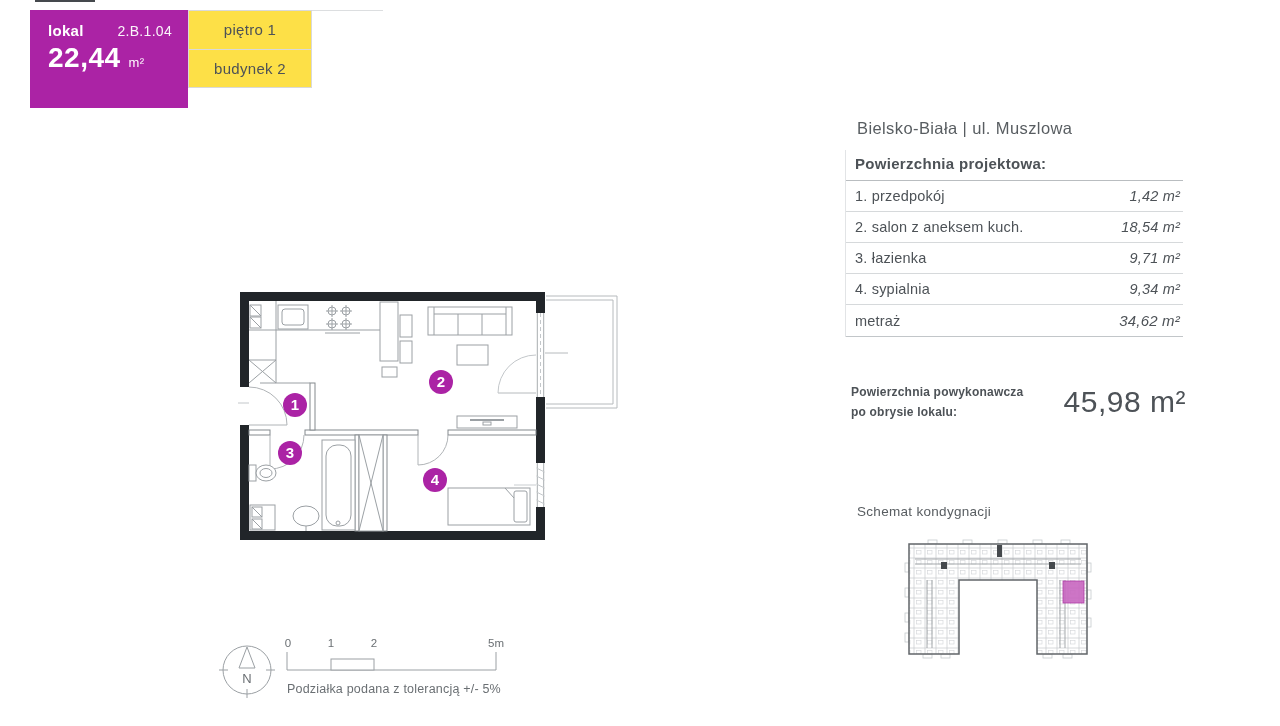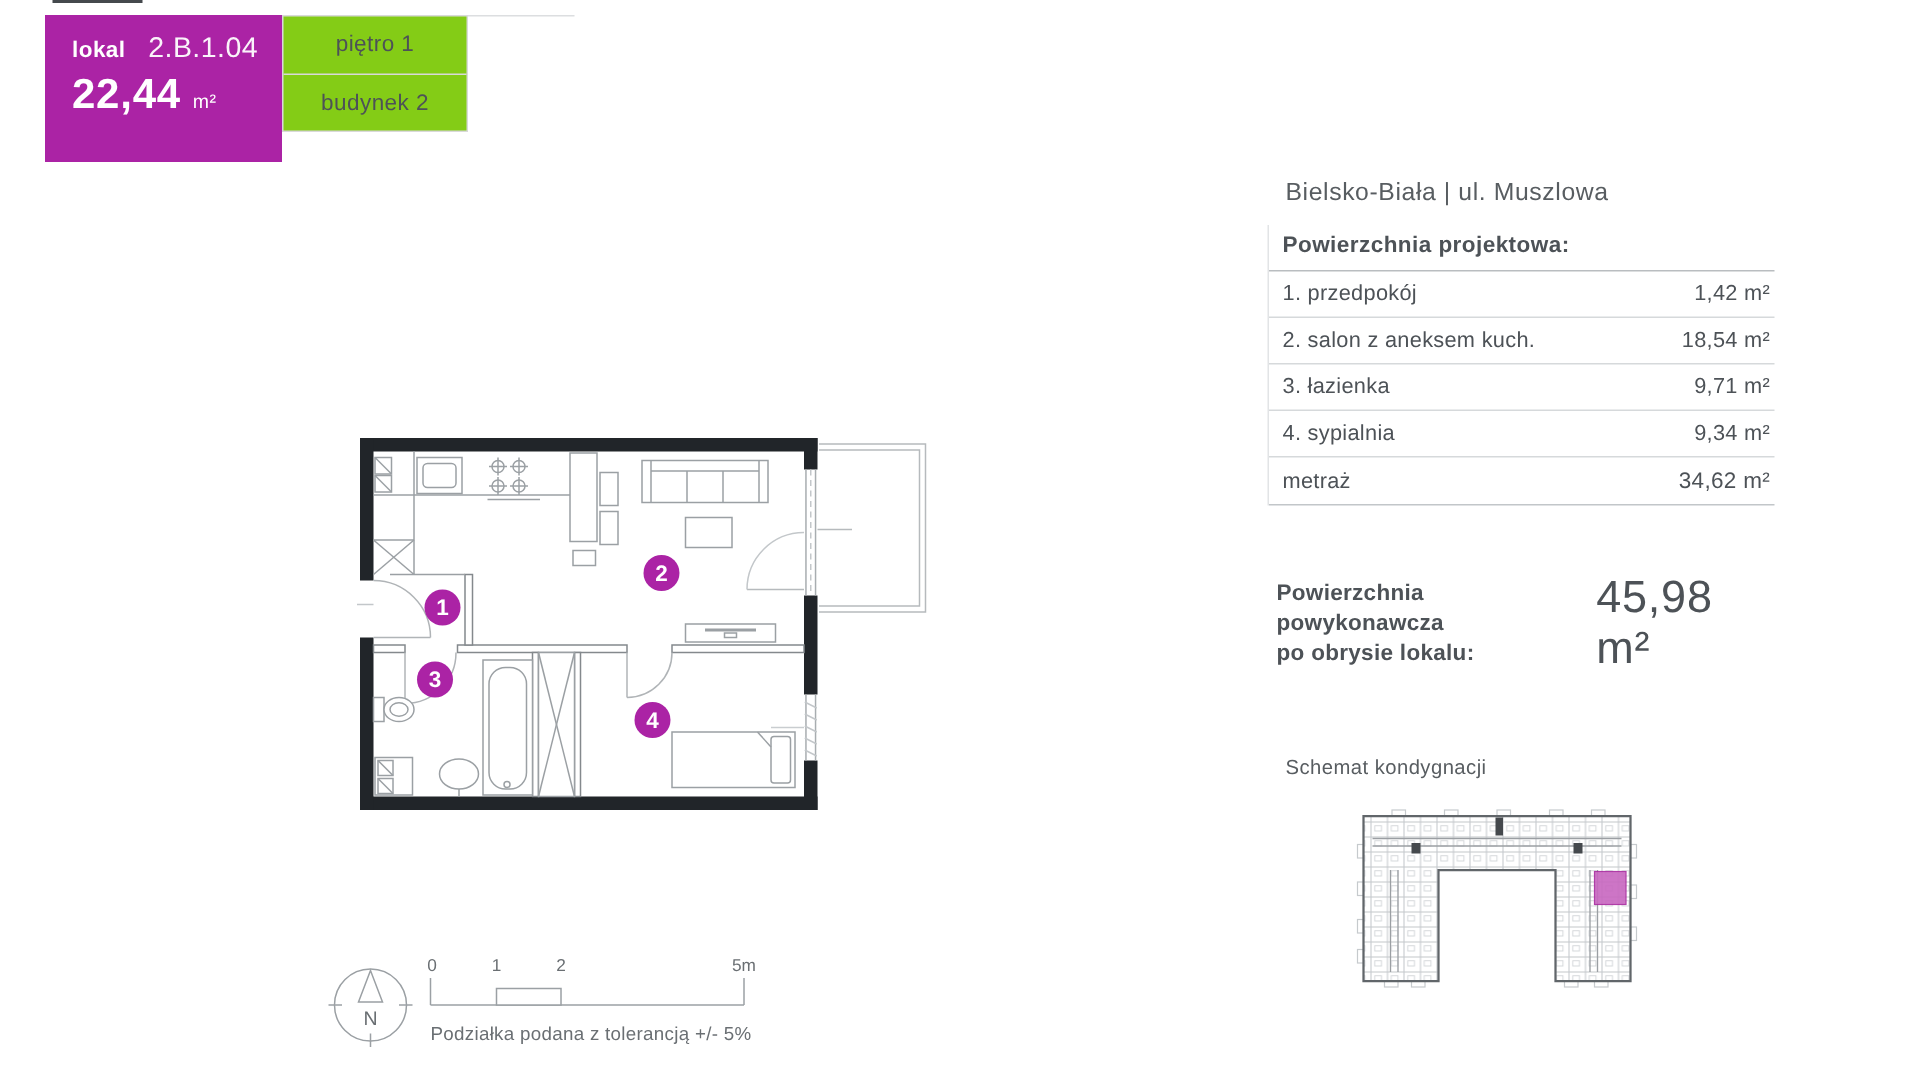--- a/index.html
+++ b/index.html
@@ -9,46 +9,46 @@
 
   
   .top-mark { position:absolute; left:35px; top:0; width:60px; height:2px; background:#45494d; }
   .top-mark-light { position:absolute; left:312px; top:10px; width:71px; height:1px; background:#dcdee0; }
 
   
   .badge-main { position:absolute; left:30px; top:10px; width:158px; height:98px;
     background:#ab23a5; color:#fff; padding:12px 16px 0 18px; letter-spacing:.3px; }
   .badge-row1 { display:flex; justify-content:space-between; align-items:baseline; }
   .badge-lokal { font-size:15px; font-weight:bold; }
-  .badge-num { font-size:19px; opacity:.95; }
+  .badge-num { font-size:14px; opacity:.95; }
   .badge-row2 { display:flex; align-items:baseline; gap:8px; margin-top:3px; }
   .badge-area { font-size:28px; font-weight:bold; letter-spacing:.5px; }
   .badge-unit { font-size:13px; }
   .badge-boxes { position:absolute; left:188px; top:10px; width:124px; height:78px;
-    border:1px solid #d9d9d9; background:#84cc16; display:flex; flex-direction:column; }
+    border:1px solid #d9d9d9; background:#fde047; display:flex; flex-direction:column; }
   .badge-box { flex:1; display:flex; align-items:center; justify-content:center;
     font-size:15px; color:#4d5257; letter-spacing:.3px; }
   .badge-box + .badge-box { border-top:1px solid #d9d9d9; }
 
   
   .location-title { position:absolute; left:857px; top:119px; font-size:16.5px;
     color:#585d61; letter-spacing:.4px; }
   .area-table { position:absolute; left:845px; top:150px; width:338px;
     border-left:1px solid #e2e4e6; }
   .at-header { font-size:15px; font-weight:bold; color:#4d5257; letter-spacing:.3px;
     padding:5px 0 8px 9px; border-bottom:1px solid #b9bdc0; }
   .at-row { display:flex; justify-content:space-between; align-items:baseline;
     padding:7px 3px 7px 9px; border-bottom:1px solid #d6d9db; font-size:14.5px; letter-spacing:.2px; }
-  .at-row .val { font-size:14.5px; }
+  .at-row .val { font-size:14.5px;font-style:italic; }
   .at-total { border-bottom:1px solid #c2c6c9; }
   .at-total .val { font-size:15px; }
 
   .as-built { position:absolute; left:845px; top:382px; width:341px;
     display:flex; justify-content:space-between; align-items:center; }
-  .ab-label { font-size:15px; font-weight:bold; color:#4d5257; line-height:20px; letter-spacing:.2px; padding-left:6px;}
+  .ab-label { font-size:12px; font-weight:bold; color:#4d5257; line-height:20px; letter-spacing:.2px; padding-left:6px;}
   .ab-value { font-size:30px; color:#4d5257; letter-spacing:.5px; }
 
   .schematic-title { position:absolute; left:857px; top:504px; font-size:13.5px;
     color:#585d61; letter-spacing:.3px; }
   .schematic-svg { position:absolute; left:903px; top:538px; }
 
   
   .plan-svg { position:absolute; left:230px; top:283px; }
   .compass-svg { position:absolute; left:218px; top:641px; }
   .scale-svg { position:absolute; left:284px; top:636px; }

